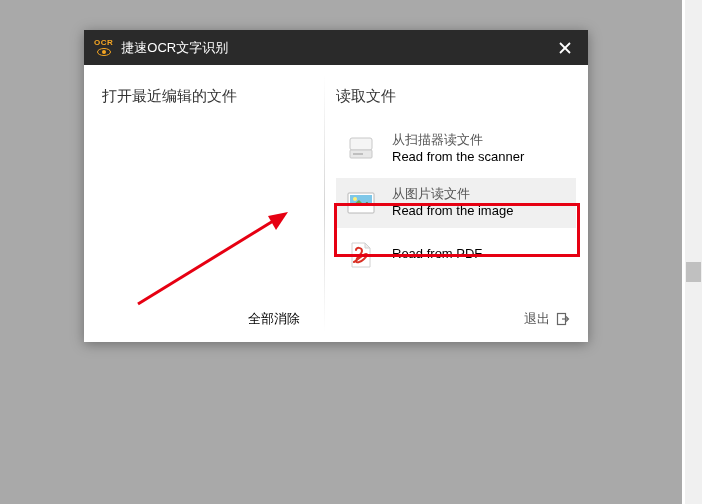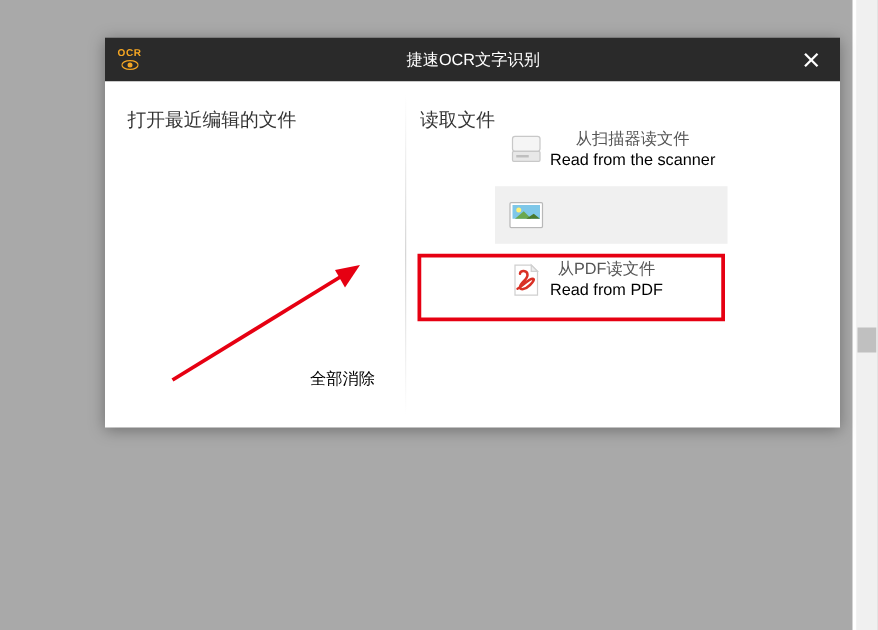--- a/index.html
+++ b/index.html
@@ -32,21 +32,21 @@
       right: 1px;
       top: 262px;
       width: 15px;
       height: 20px;
       background: #c0c0c0;
     }
     .dialog {
       position: absolute;
       left: 84px;
       top: 30px;
-      width: 588px;
+      width: 504px;
       background: #fff;
       box-shadow: 0 2px 12px rgba(0,0,0,0.35);
     }
     .titlebar {
       height: 35px;
       background: #2a2a2a;
       display: flex;
       align-items: center;
       padding: 0 10px;
       color: #fff;
@@ -65,73 +65,71 @@
       letter-spacing: 0.5px;
     }
     .eye-icon {
       width: 14px;
       height: 8px;
       margin-top: 1px;
     }
     .title-text {
       font-size: 13px;
       flex: 1;
-      text-align: center;
     }
     .close-btn {
       width: 26px;
       height: 26px;
       display: flex;
       align-items: center;
       justify-content: center;
       cursor: pointer;
     }
     .dialog-body {
       display: flex;
       height: 277px;
       position: relative;
     }
     .left-panel {
       width: 240px;
-      padding: 22px 18px 30px 18px;
+      padding: 22px 18px 14px 18px;
       display: flex;
       flex-direction: column;
     }
     .panel-heading {
       font-size: 15px;
       color: #333;
       margin-bottom: 10px;
     }
     .divider {
       position: absolute;
       left: 240px;
       top: 10px;
       bottom: 10px;
       width: 1px;
       background: linear-gradient(#fff, #d6d6d6, #fff);
     }
     .right-panel {
       flex: 1;
       padding: 22px 12px 14px 12px;
       display: flex;
-      flex-direction: row;
-      text-align: center;
+      flex-direction: column;
     }
     .option-list {
       display: flex;
       flex-direction: column;
       gap: 4px;
       margin-top: 8px;
     }
     .option-item {
       display: flex;
       align-items: center;
       padding: 8px 10px;
       cursor: pointer;
-      gap: 4px;
+      gap: 16px;
     }
     .option-item.highlighted {
       background: #f0f0f0;
     }
     .option-icon {
       width: 30px;
       height: 30px;
       display: flex;
       align-items: center;
       justify-content: center;
@@ -243,38 +241,49 @@
         <div class="option-item highlighted">
           <div class="option-icon">
             <svg width="28" height="22" viewBox="0 0 28 22">
               <rect x="1" y="1" width="26" height="20" rx="1" fill="#fff" stroke="#b8b8b8" stroke-width="1"></rect>
               <rect x="3" y="3" width="22" height="11" fill="#7ec7e8"></rect>
               <circle cx="8" cy="7" r="2" fill="#fff176"></circle>
               <polygon points="5,14 12,8 18,14" fill="#6aa84f"></polygon>
               <polygon points="14,14 20,10 25,14" fill="#4a7a2e"></polygon>
             </svg>
           </div>
+          <div class="option-text">
+            <span class="option-title">从图片读文件</span>
+            <span class="option-subtitle">Read from the image</span>
+          </div>
         </div>
 
         <div class="option-item">
           <div class="option-icon">
             <svg width="26" height="28" viewBox="0 0 26 28">
               <path d="M4 2 L17 2 L22 7 L22 26 L4 26 Z" fill="#fff" stroke="#d0d0d0" stroke-width="1"></path>
               <path d="M17 2 L17 7 L22 7 Z" fill="#eee" stroke="#d0d0d0" stroke-width="1"></path>
               <path d="M8 9 C8 6 14 6 14 10 C14 14 8 16 8 20 C8 22 12 22 16 18 C19 15 20 13 18 13 C15 13 10 19 6 21" fill="none" stroke="#d93025" stroke-width="2" stroke-linecap="round"></path>
             </svg>
           </div>
           <div class="option-text">
-            <span class="option-title">从PDF读文件</span>
             <span class="option-subtitle">Read from PDF</span>
           </div>
         </div>
 
       </div>
 
+      <div class="footer-right">
+        <span>退出</span>
+        <svg width="14" height="14" viewBox="0 0 14 14">
+          <rect x="1.5" y="1.5" width="8" height="11" fill="none" stroke="#666" stroke-width="1.2"></rect>
+          <line x1="6" y1="7" x2="12" y2="7" stroke="#666" stroke-width="1.2"></line>
+          <polyline points="10,4.5 12.5,7 10,9.5" fill="none" stroke="#666" stroke-width="1.2"></polyline>
+        </svg>
+      </div>
     </div>
 
     <div class="highlight-box"></div>
   </div>
 </div>
 
 <svg class="arrow-svg" viewBox="0 0 170 110">
   <line x1="10" y1="100" x2="150" y2="14" stroke="#e60012" stroke-width="3"></line>
   <polygon points="160,8 140,12 148,26" fill="#e60012"></polygon>
 </svg>

